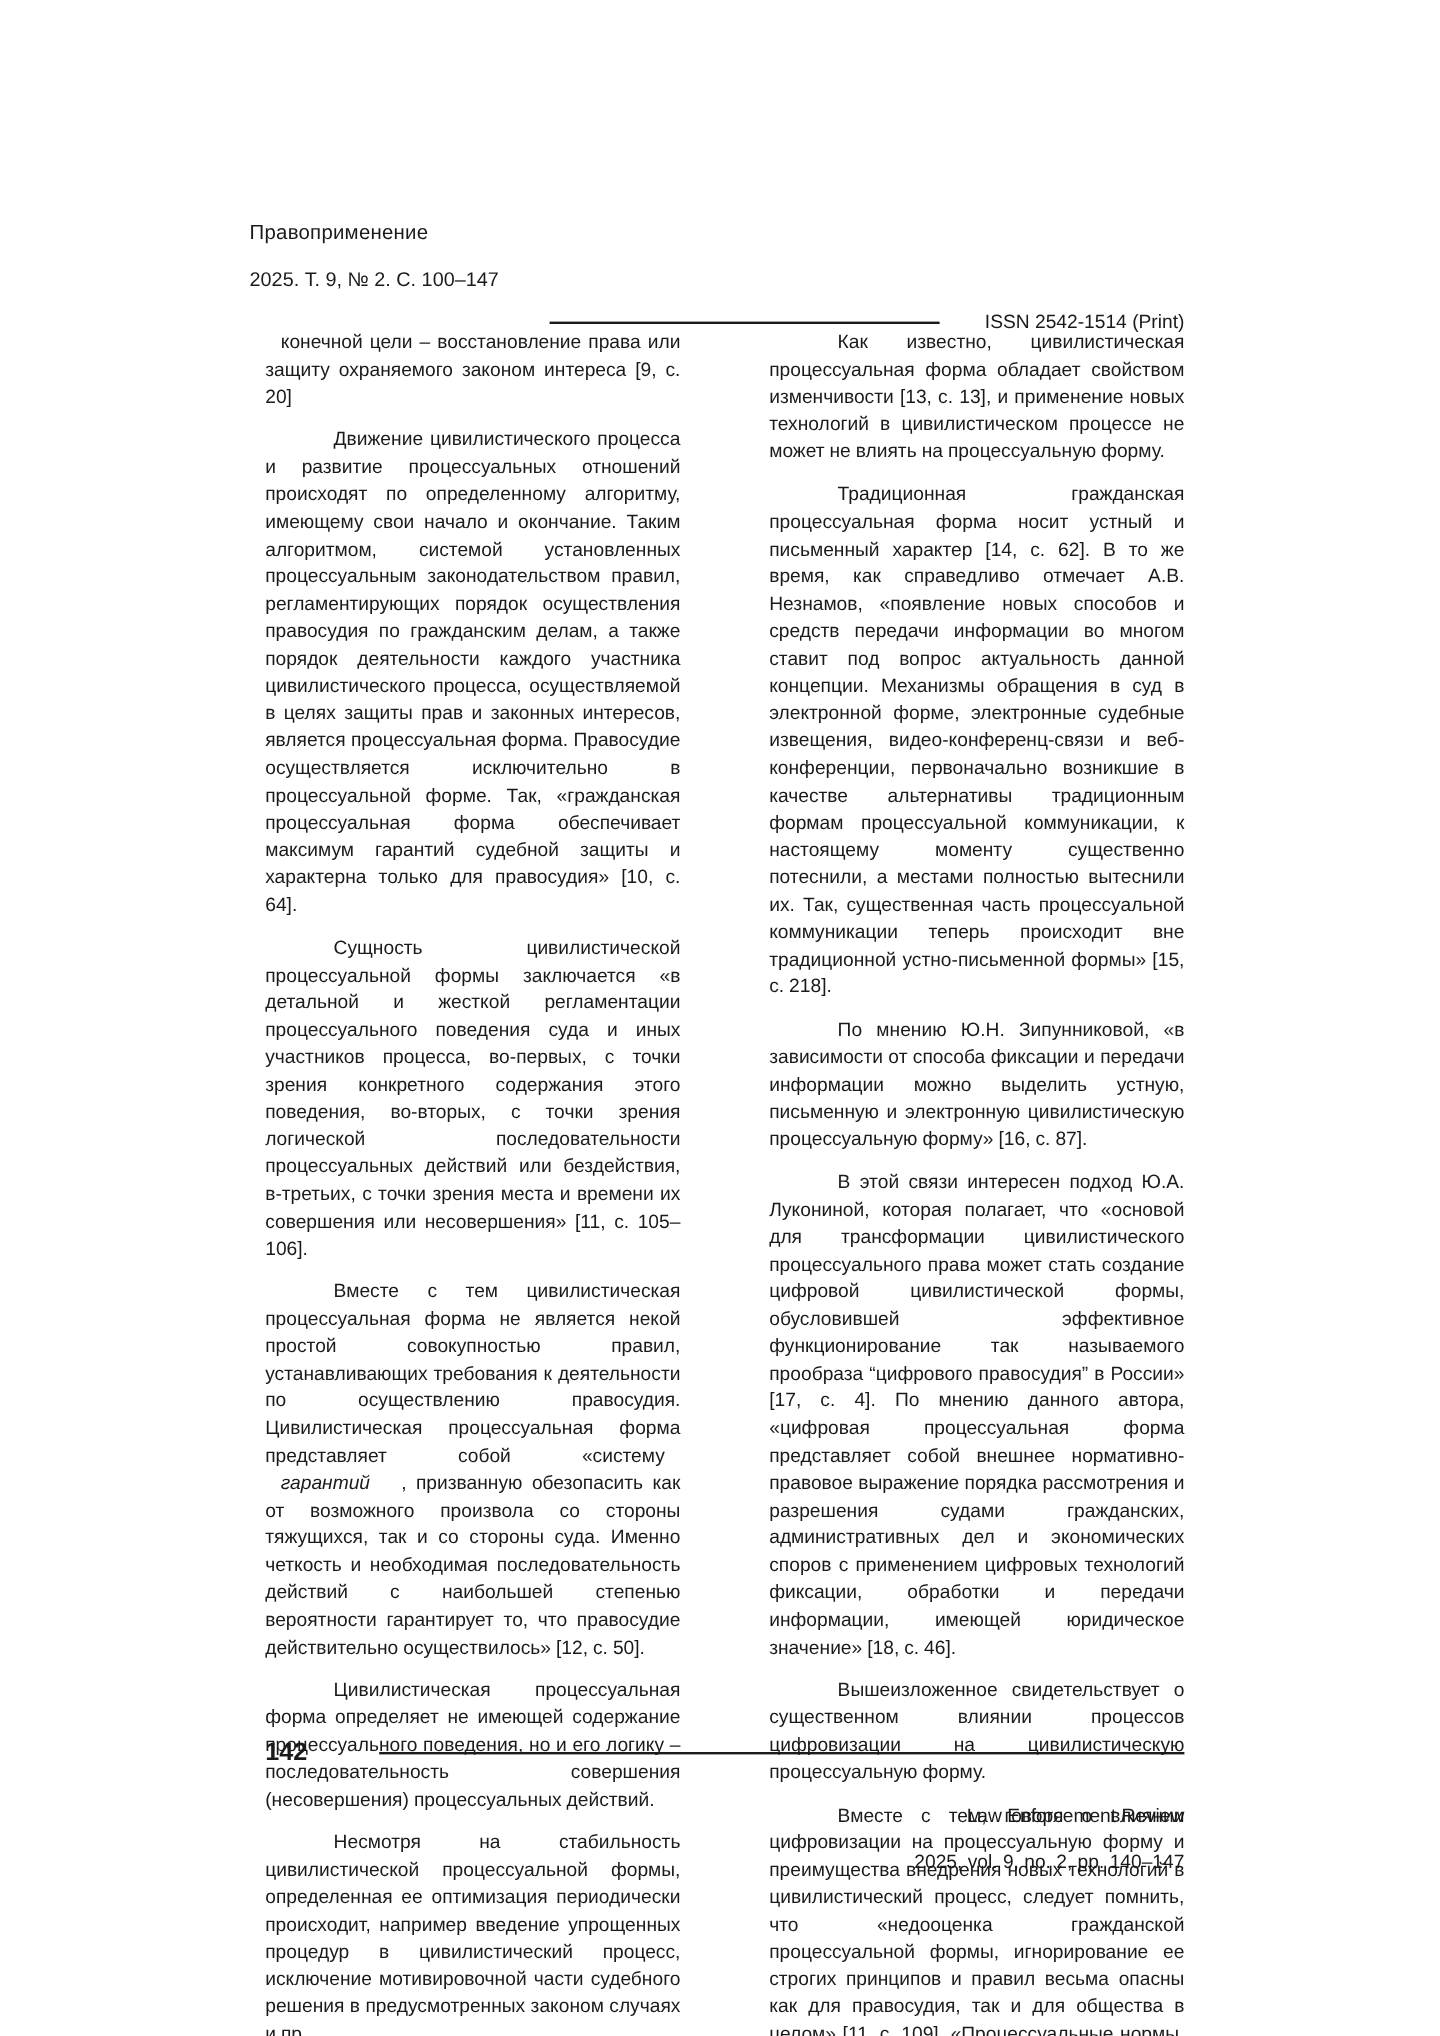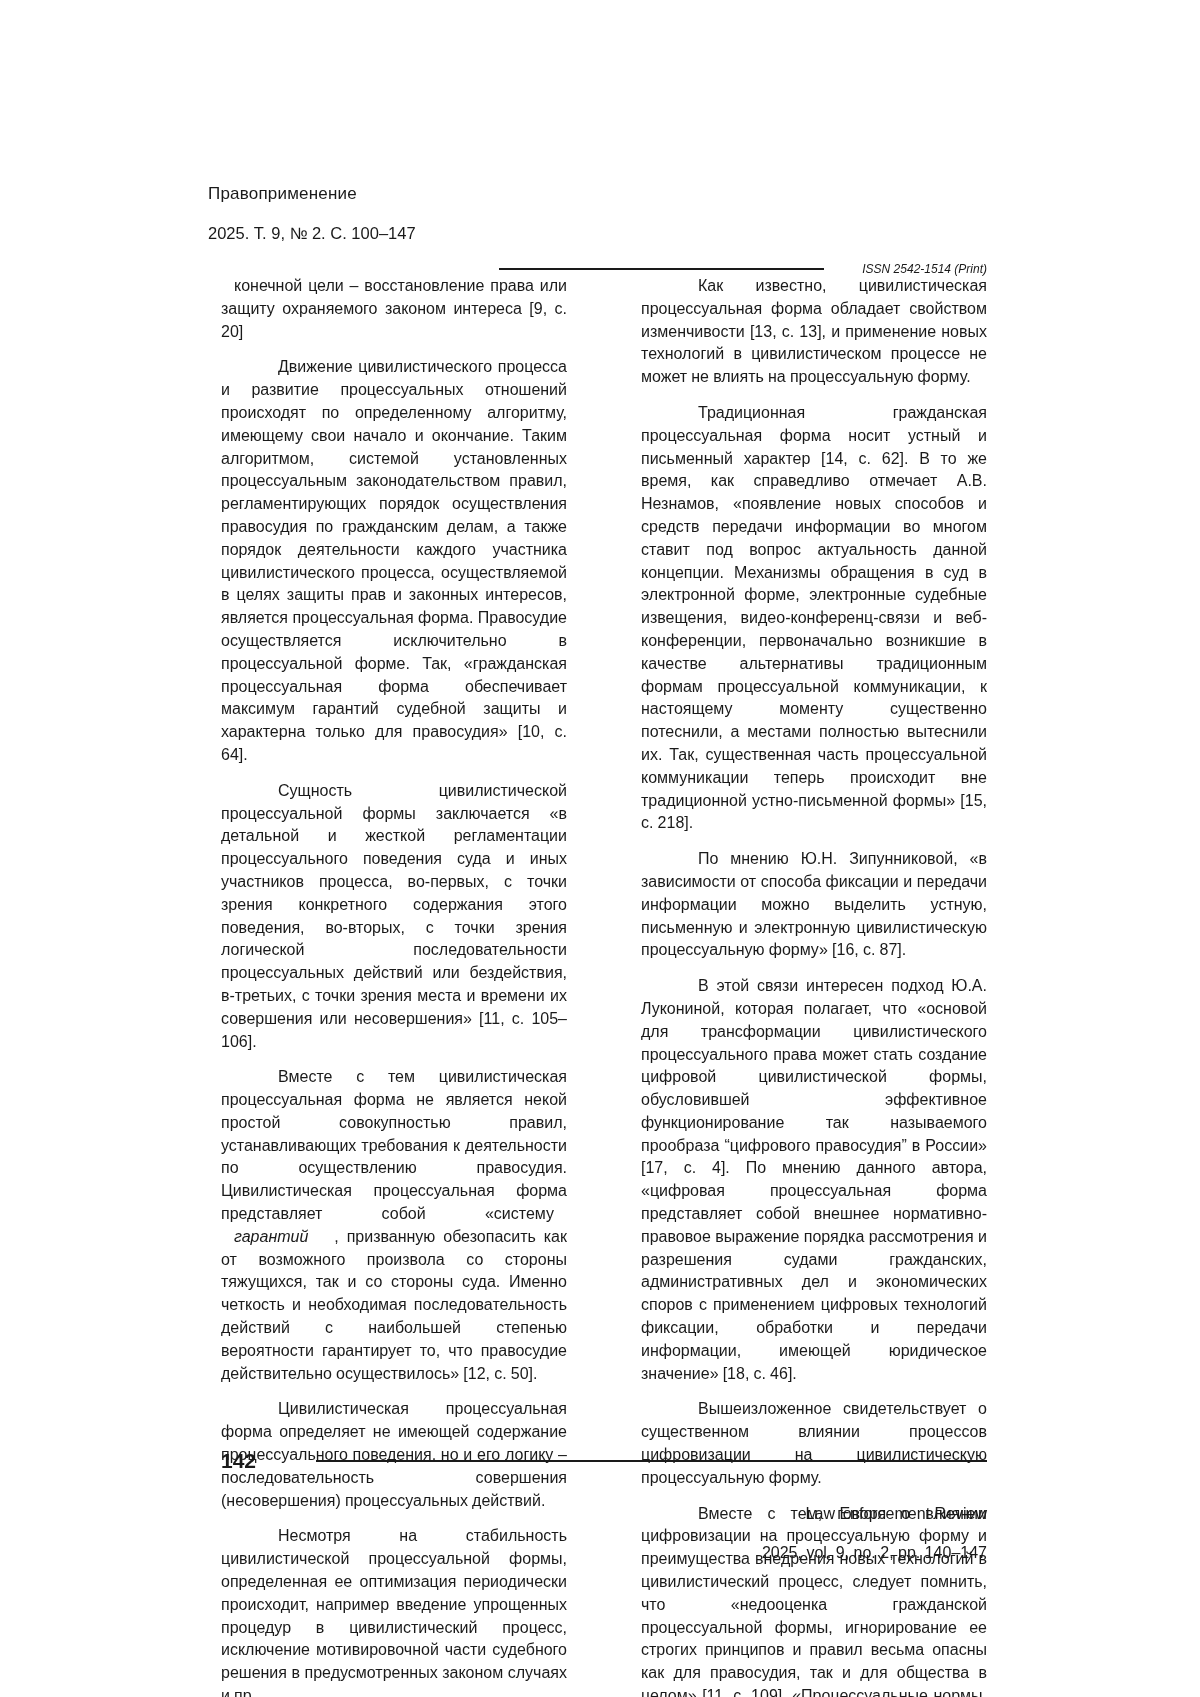--- a/index.html
+++ b/index.html
@@ -12,21 +12,21 @@
     overflow:hidden;
   }
   .page { position:absolute; inset:0; background:#ffffff; }
 
   
   .page-header { position:absolute; left:143px; right:187px; top:116px; }
   .journal-ru { font-size:17px; line-height:26px; letter-spacing:0.2px; }
   .issue-ru   { font-size:16.5px; line-height:26px; }
   .issn-row   { display:flex; align-items:center; justify-content:flex-end; gap:12px; margin-top:2px; height:20px; }
   .issn-rule  { width:325px; height:2px; background:#1a1a1a; }
-  .issn       { font-size:12px; white-space:nowrap;font-style:italic; }
+  .issn       { font-size:16px; white-space:nowrap; }
 
   
   .columns {
     position:absolute; left:143px; right:187px; top:197px;
     display:flex; gap:22px;
   }
   .col {
     width:418px;
     font-size:16px;
     line-height:22.8px;

